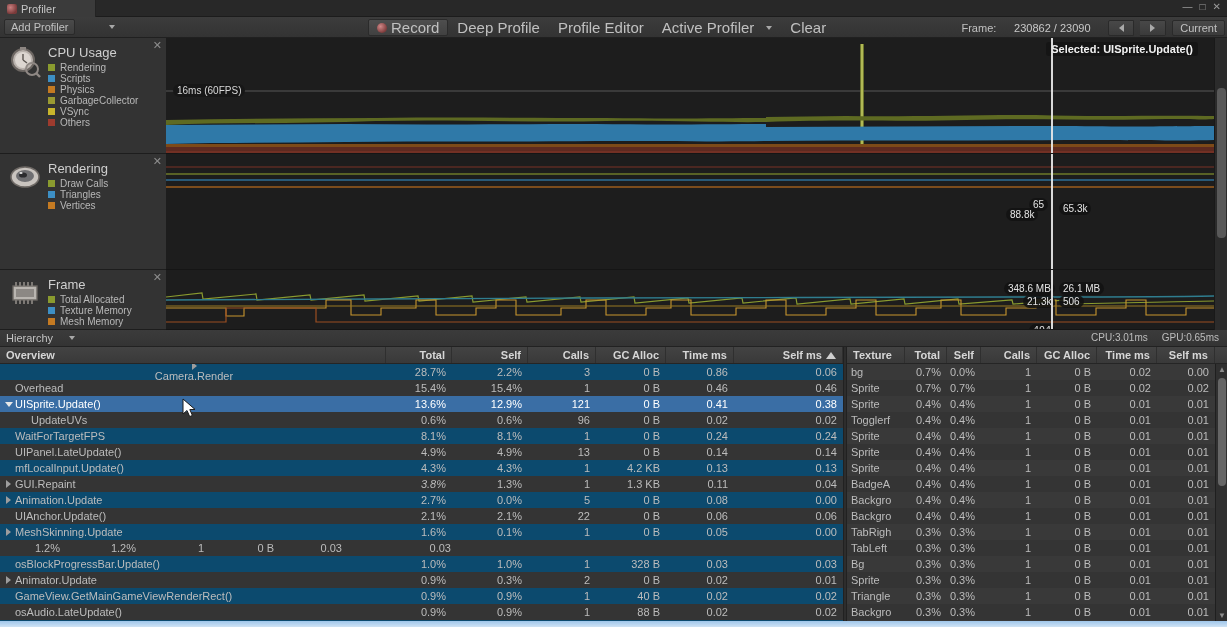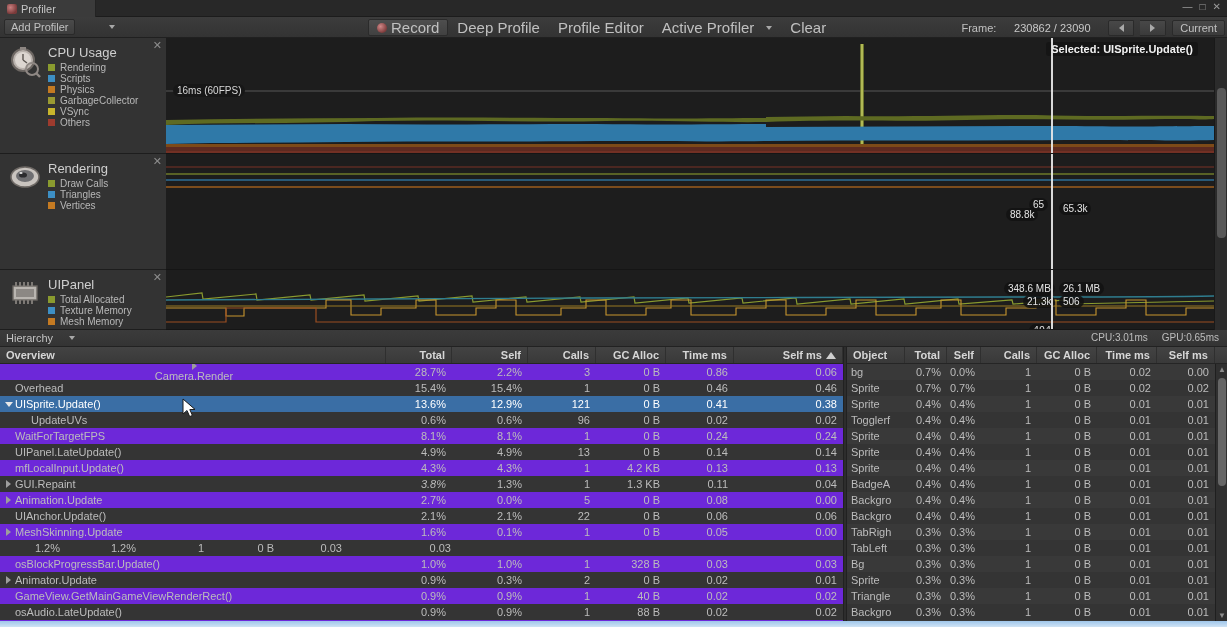--- a/index.html
+++ b/index.html
@@ -172,21 +172,21 @@
   .cpu-gpu {
     position: absolute; right: 8px; top: 2px;
     font-size: 10px; color: #bdbdbd; display: flex; gap: 14px;
   }
 
   
   .tables {
     position: absolute; left: 0; top: 347px; width: 1227px; height: 274px;
     display: flex;
   }
-  .pane-left { width: 843px; position: relative; background: #6d28d9; }
+  .pane-left { width: 843px; position: relative; background: #0c4a6e; }
   .splitter { width: 4px; background: #2d2d2d; border-left:1px solid #212121; border-right:1px solid #212121;}
   .pane-right { flex: 1; position: relative; background: #393939; }
 
   .thead {
     display: flex; height: 17px; align-items: stretch;
     background: linear-gradient(to bottom,#434343,#393939);
     border-bottom: 1px solid #252525;
     font-size: 11px; font-weight: bold; color: #d6d6d6;
   }
   .th {
@@ -381,21 +381,21 @@
               <rect x="23" y="6" width="2" height="4"></rect>
               <rect x="7" y="24" width="2" height="4"></rect>
                 <rect x="11" y="24" width="2" height="4"></rect>
               <rect x="15" y="24" width="2" height="4"></rect>
                 <rect x="19" y="24" width="2" height="4"></rect>
               <rect x="23" y="24" width="2" height="4"></rect>
             </g>
             <rect x="8" y="13" width="18" height="8" fill="#8c8884"></rect>
           </svg>
           <div class="mod-body">
-            <div class="mod-title">UIPanel</div>
+            <div class="mod-title">Frame</div>
             <div class="legend">
                 <span class="sw" style="background:#8a9b2f"></span>
                 <span class="leg-label">Total Allocated</span>
               </div>
             <div class="legend">
                 <span class="sw" style="background:#3d8fc4"></span>
                 <span class="leg-label">Texture Memory</span>
               </div>
             <div class="legend">
                 <span class="sw" style="background:#c47a22"></span>
@@ -706,21 +706,21 @@
             <div class="cell" style="width: 109px;">0.02</div>
           </div>
         </div>
     </div>
 
     <div class="splitter"></div>
 
     <div class="pane-right">
       <div class="thead">
         <div class="th left" style="width:58px">
-            <span>Object</span>
+            <span>Texture</span>
           </div>
         <div class="th" style="width:42px">
             <span>Total</span>
           </div>
         <div class="th" style="width:34px">
             <span>Self</span>
           </div>
         <div class="th" style="width:56px">
             <span>Calls</span>
           </div>

